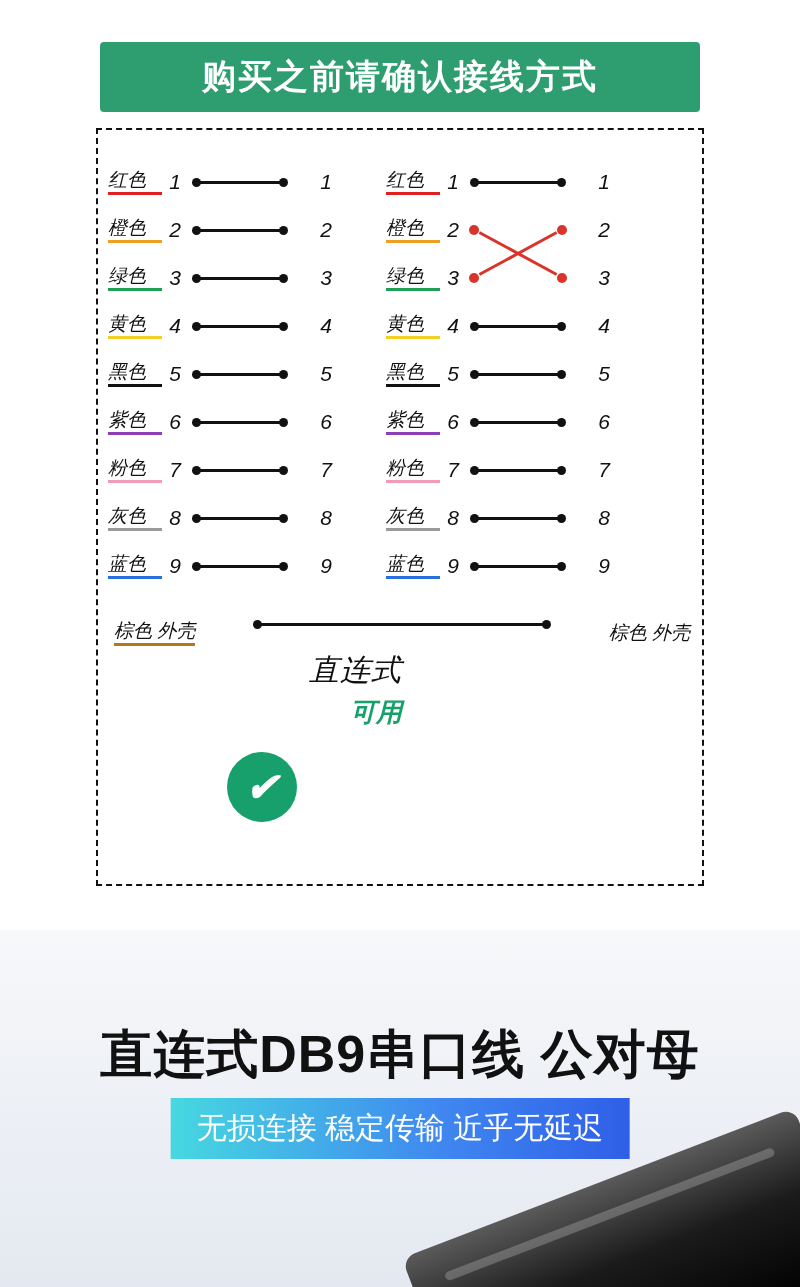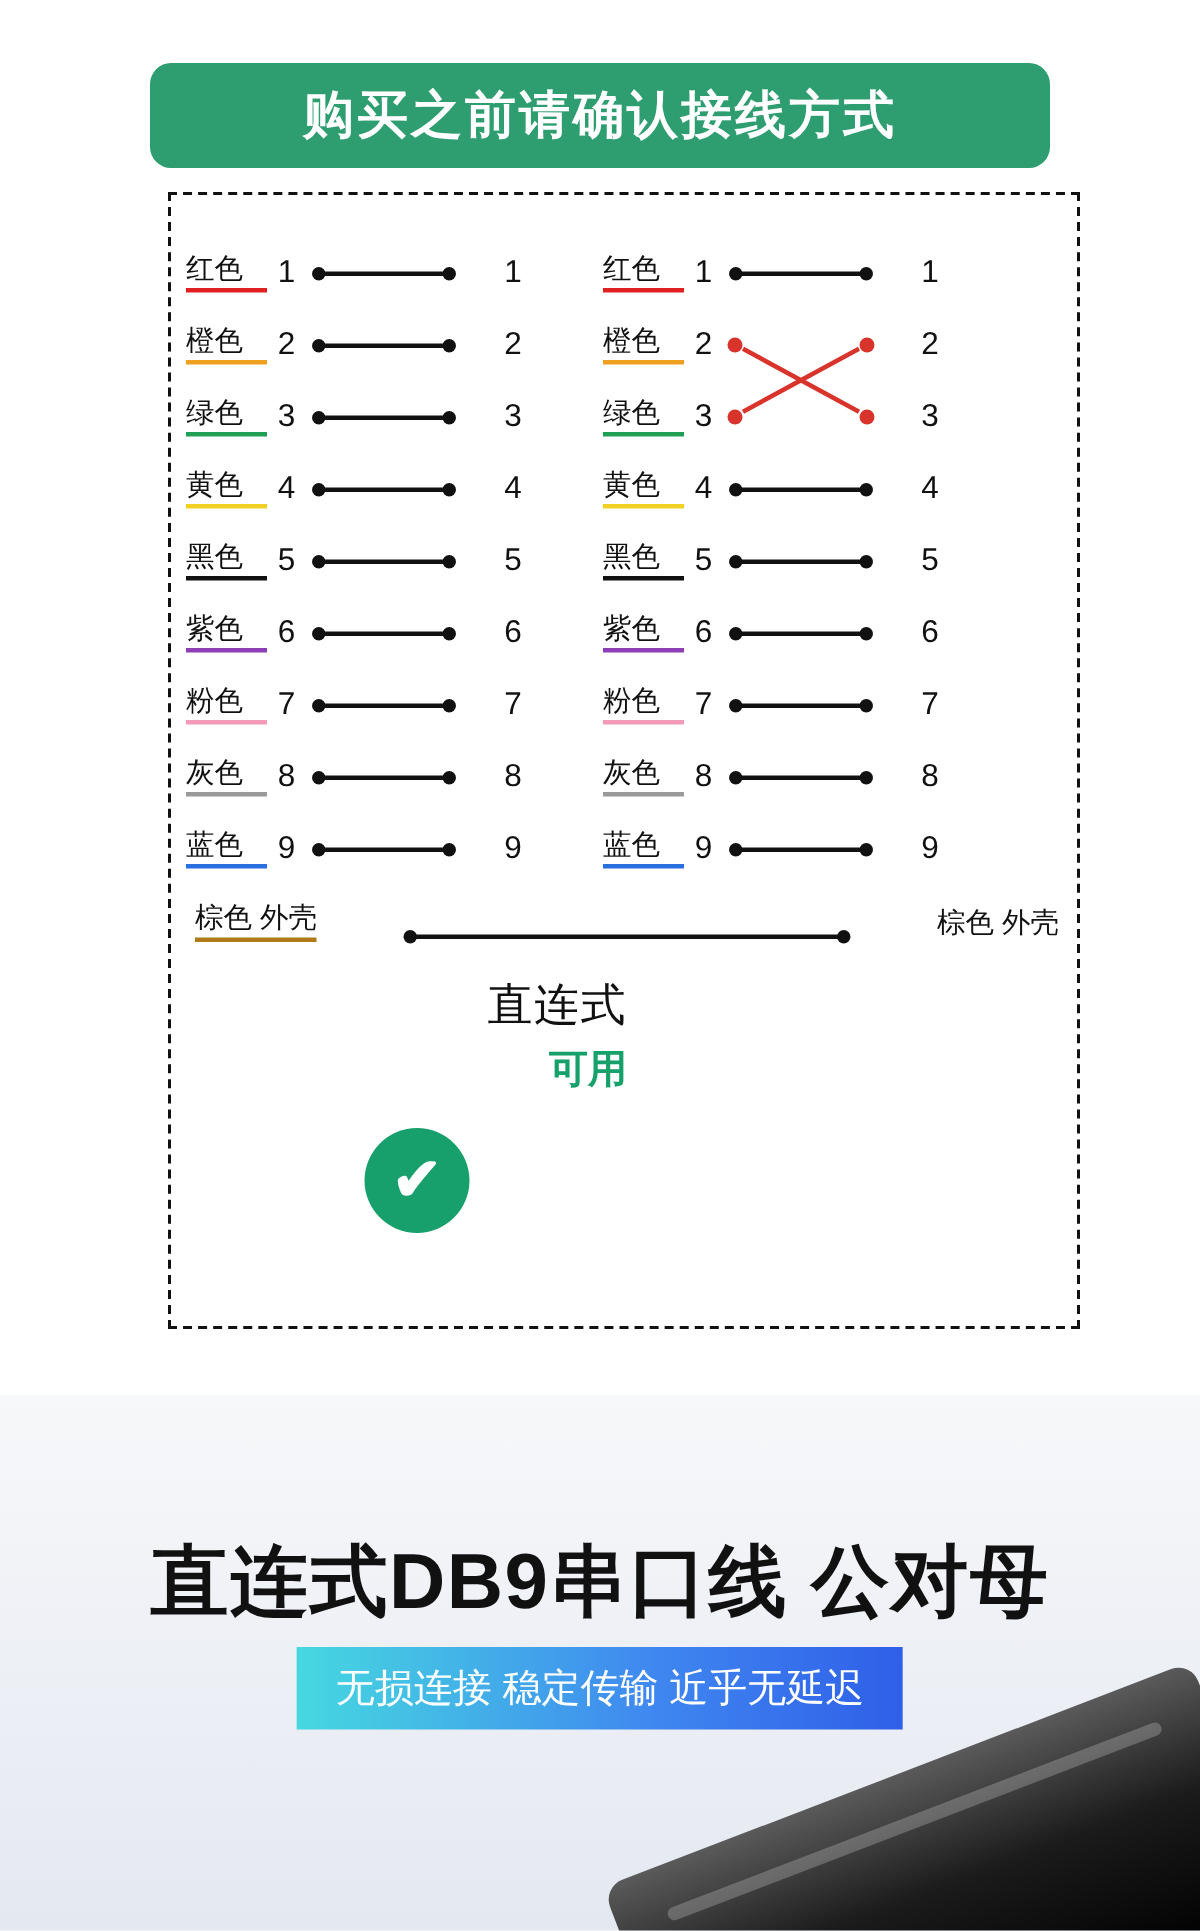--- a/index.html
+++ b/index.html
@@ -16,42 +16,43 @@
   }
 
   
   .banner {
     position: absolute;
     left: 100px;
     top: 42px;
     width: 600px;
     height: 70px;
     background: #2e9e70;
-    border-radius: 14px;
+    border-radius: 4px;
     display: flex;
     align-items: center;
     justify-content: center;
   }
   .banner-title {
     color: #ffffff;
     font-size: 34px;
     font-weight: bold;
     letter-spacing: 2px;
   }
 
   
   .diagram-box {
     position: absolute;
-    left: 112px;
+    left: 96px;
     top: 128px;
     width: 608px;
     height: 758px;
     border: 2px dashed #111111;
     box-sizing: border-box;
     background: #ffffff;
+    font-style: italic;
   }
 
   .columns {
     position: absolute;
     left: 0;
     top: 0;
     width: 100%;
     height: 100%;
   }
 
@@ -152,21 +153,21 @@
   .cross-dot.br { right: 3px; top: 67px; }
 
   
   .shell-row {
     position: absolute;
     left: 16px;
     top: 472px;
     width: 576px;
     height: 44px;
     display: flex;
-    align-items: flex-start;
+    align-items: flex-end;
   }
   .shell-label-left {
     font-size: 19px;
     color: #111;
     border-bottom: 3px solid #b07a18;
     padding-bottom: 1px;
     line-height: 22px;
     white-space: nowrap;
   }
   .shell-wire-wrap {
@@ -270,21 +271,21 @@
     font-weight: bold;
     color: #111111;
     letter-spacing: 1px;
   }
   .promo-sub {
     position: absolute;
     left: 50%;
     top: 168px;
     transform: translateX(-50%);
     padding: 10px 26px;
-    font-size: 26px;
+    font-size: 30px;
     color: #ffffff;
     background: linear-gradient(90deg, #46d8e0 0%, #3f86f0 60%, #2f5fe8 100%);
     white-space: nowrap;
   }
   .cable {
     position: absolute;
     right: -40px;
     bottom: -70px;
     width: 420px;
     height: 180px;

